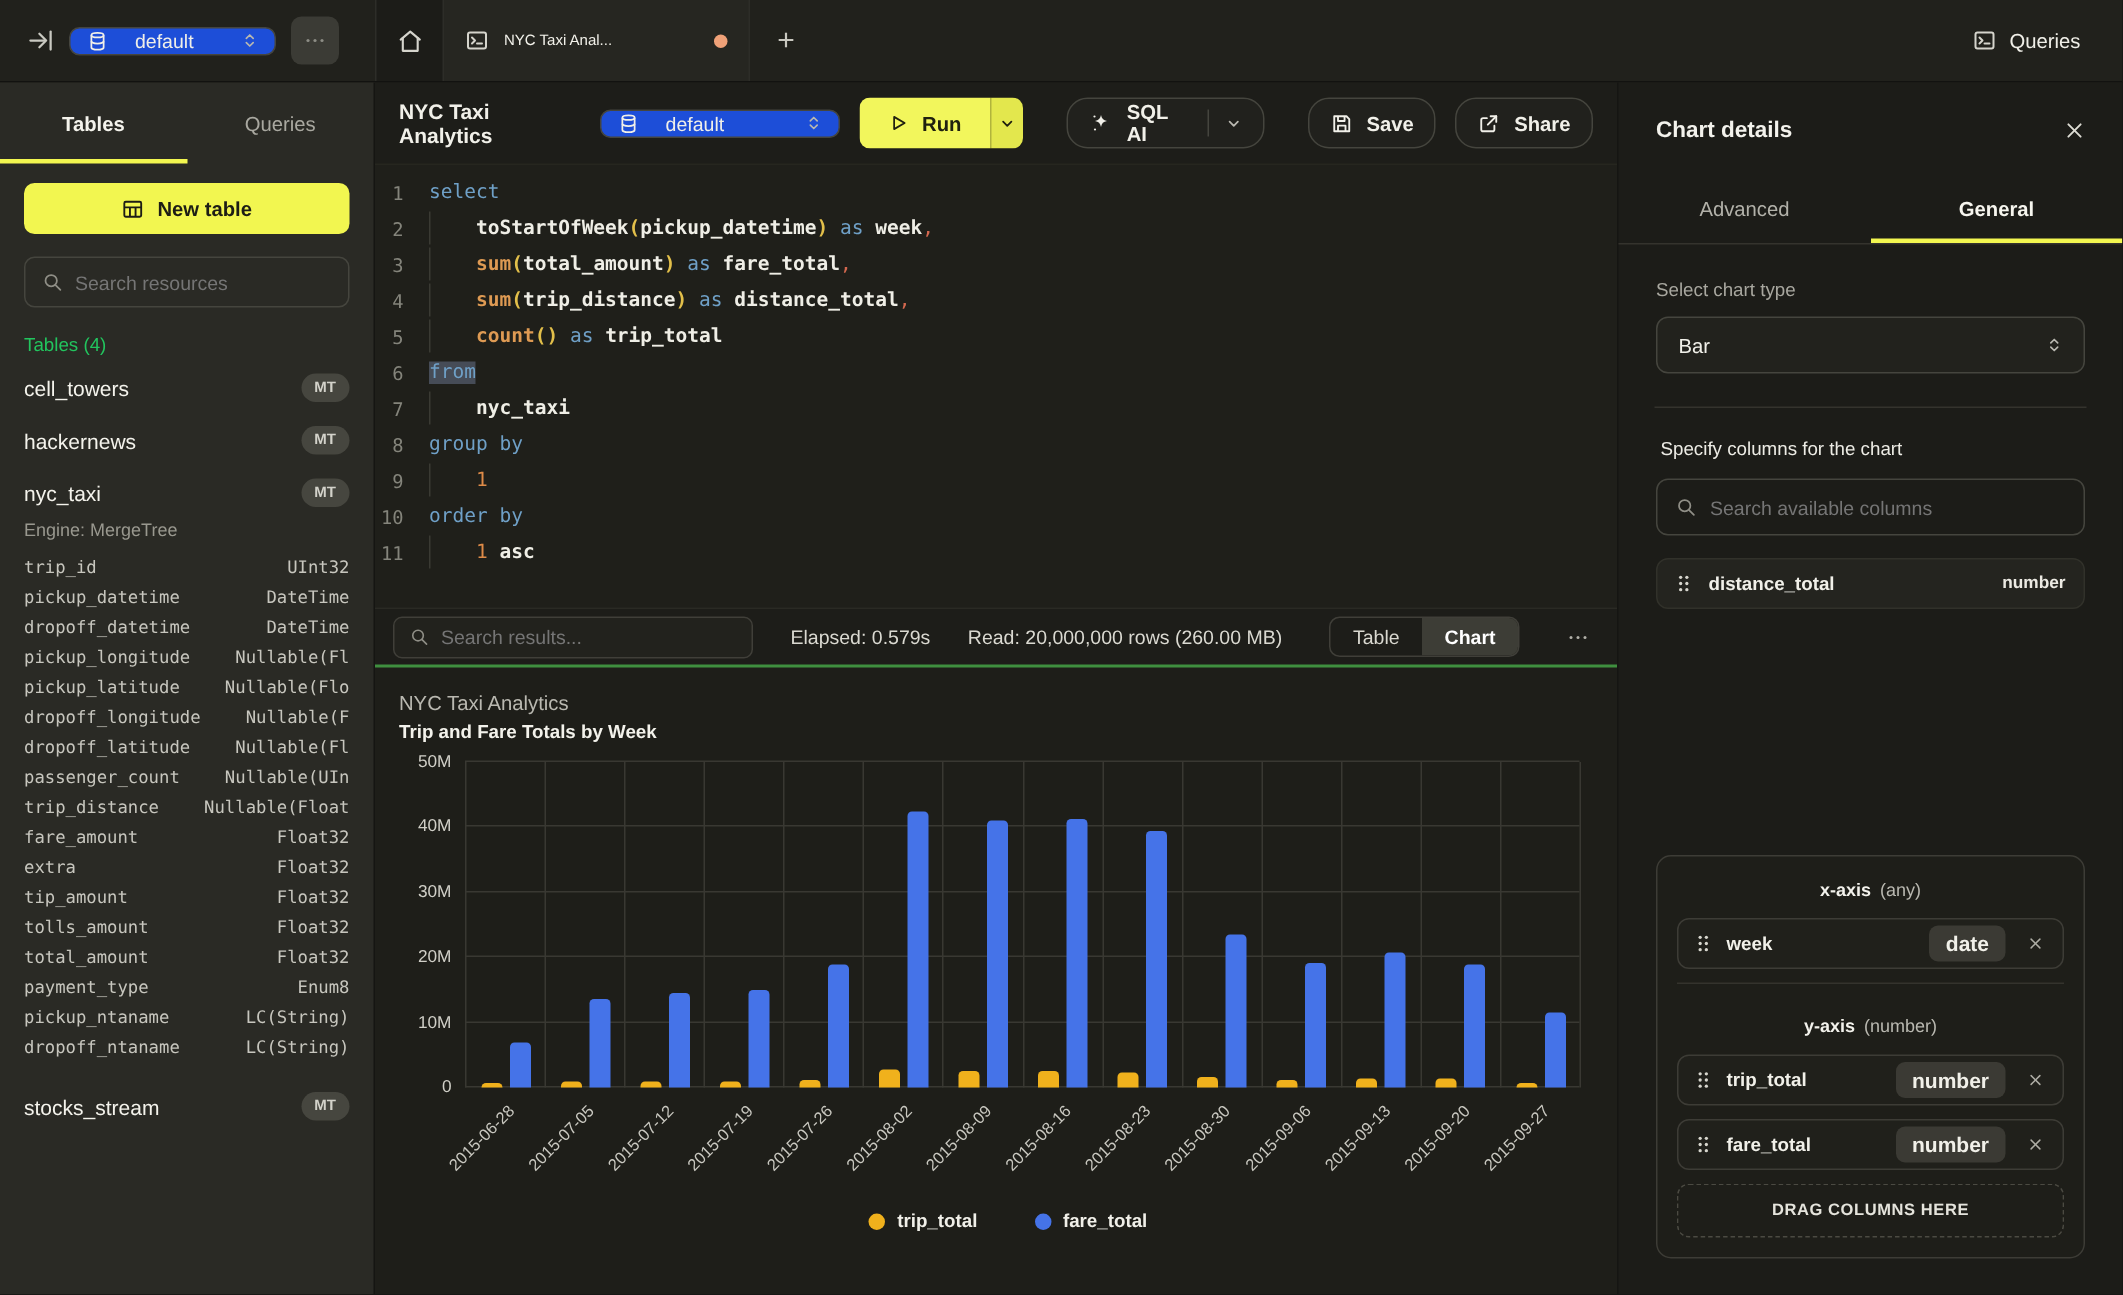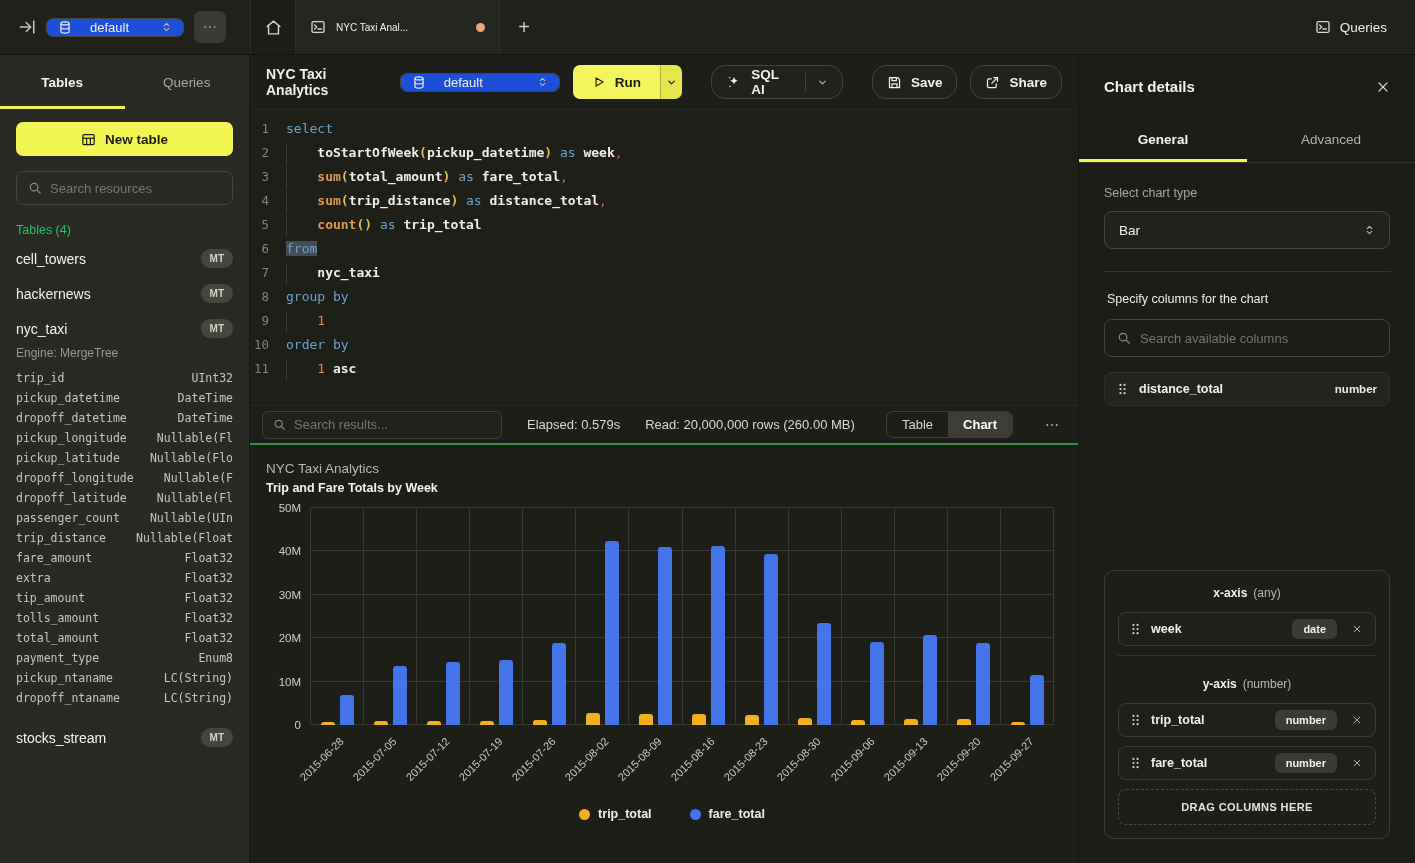--- a/index.html
+++ b/index.html
@@ -113,21 +113,21 @@
   .chip-name { color:#f1f0e9; font-size:12.5px; font-weight:600; }
   .chip-type-plain { margin-left:auto; color:#eceae3; font-size:11.5px; font-weight:700; }
   .drag-h { color:#d7d6ce; display:flex; cursor:grab; }
   .axes-box { margin-top:auto; border:1px solid #3d3c36; border-radius:10px; background:#1e1e19; }
   .axes-sec { padding:13px 13px 6px; }
   .axes-sec.last { padding-bottom:13px; }
   .axes-head { text-align:center; margin:2px 0 12px; font-size:12px; color:#f3f2ec; }
   .axes-head b { font-weight:700; }
   .axes-head span { color:#b9b8b0; font-weight:400; margin-left:6px; }
   .axis-chip { height:34px; border:1px solid #3d3c36; border-radius:8px; background:#20201b; display:flex; align-items:center; gap:10px; padding:0 8px 0 11px; margin-bottom:9px; }
-  .type-badge { margin-left:auto; background:#3b3a34; border-radius:6px; padding:4px 11px; font-size:11px; font-weight:700; color:#f1f0e9;text-align:center; }
+  .type-badge { margin-left:auto; background:#3b3a34; border-radius:6px; padding:4px 11px; font-size:14px; font-weight:700; color:#f1f0e9;text-align:center; }
   .chip-x { color:#aeada5; display:flex; padding:3px 5px; cursor:pointer; }
   .axes-divider { border-top:1px solid #34332d; margin:8px 0 0; }
   .dropzone { border:1.5px dashed #4b4a42; border-radius:8px; height:36px; display:flex; align-items:center; justify-content:center; color:#e5e4dc; font-size:11px; font-weight:700; letter-spacing:.4px; margin-top:2px; }
   svg { display:block; }
 </style>
 </head>
 <body>
 
 <div class="app">
 
@@ -569,22 +569,22 @@
       <div class="rp-head">
         <span class="rp-title">Chart details</span>
         <span class="rp-close">
           <svg width="14" height="14" viewBox="0 0 24 24" fill="none" stroke="currentColor" stroke-width="2.2" stroke-linecap="round">
               <path d="M5 5l14 14"></path>
               <path d="M19 5L5 19"></path>
             </svg>
         </span>
       </div>
       <div class="rp-tabs">
+        <div class="rp-tab">Advanced</div>
         <div class="rp-tab active">General</div>
-        <div class="rp-tab">Advanced</div>
       </div>
       <div class="rp-body">
         <div class="rp-label">Select chart type</div>
         <div class="select">
           <span>Bar</span>
           <span style="color:#b9b8b0;">
             <svg width="11" height="14" viewBox="0 0 24 24" fill="none" stroke="currentColor" stroke-width="2.4" stroke-linecap="round" stroke-linejoin="round">
                 <path d="M7 9l5-5 5 5"></path>
                 <path d="M7 15l5 5 5-5"></path>
               </svg>

